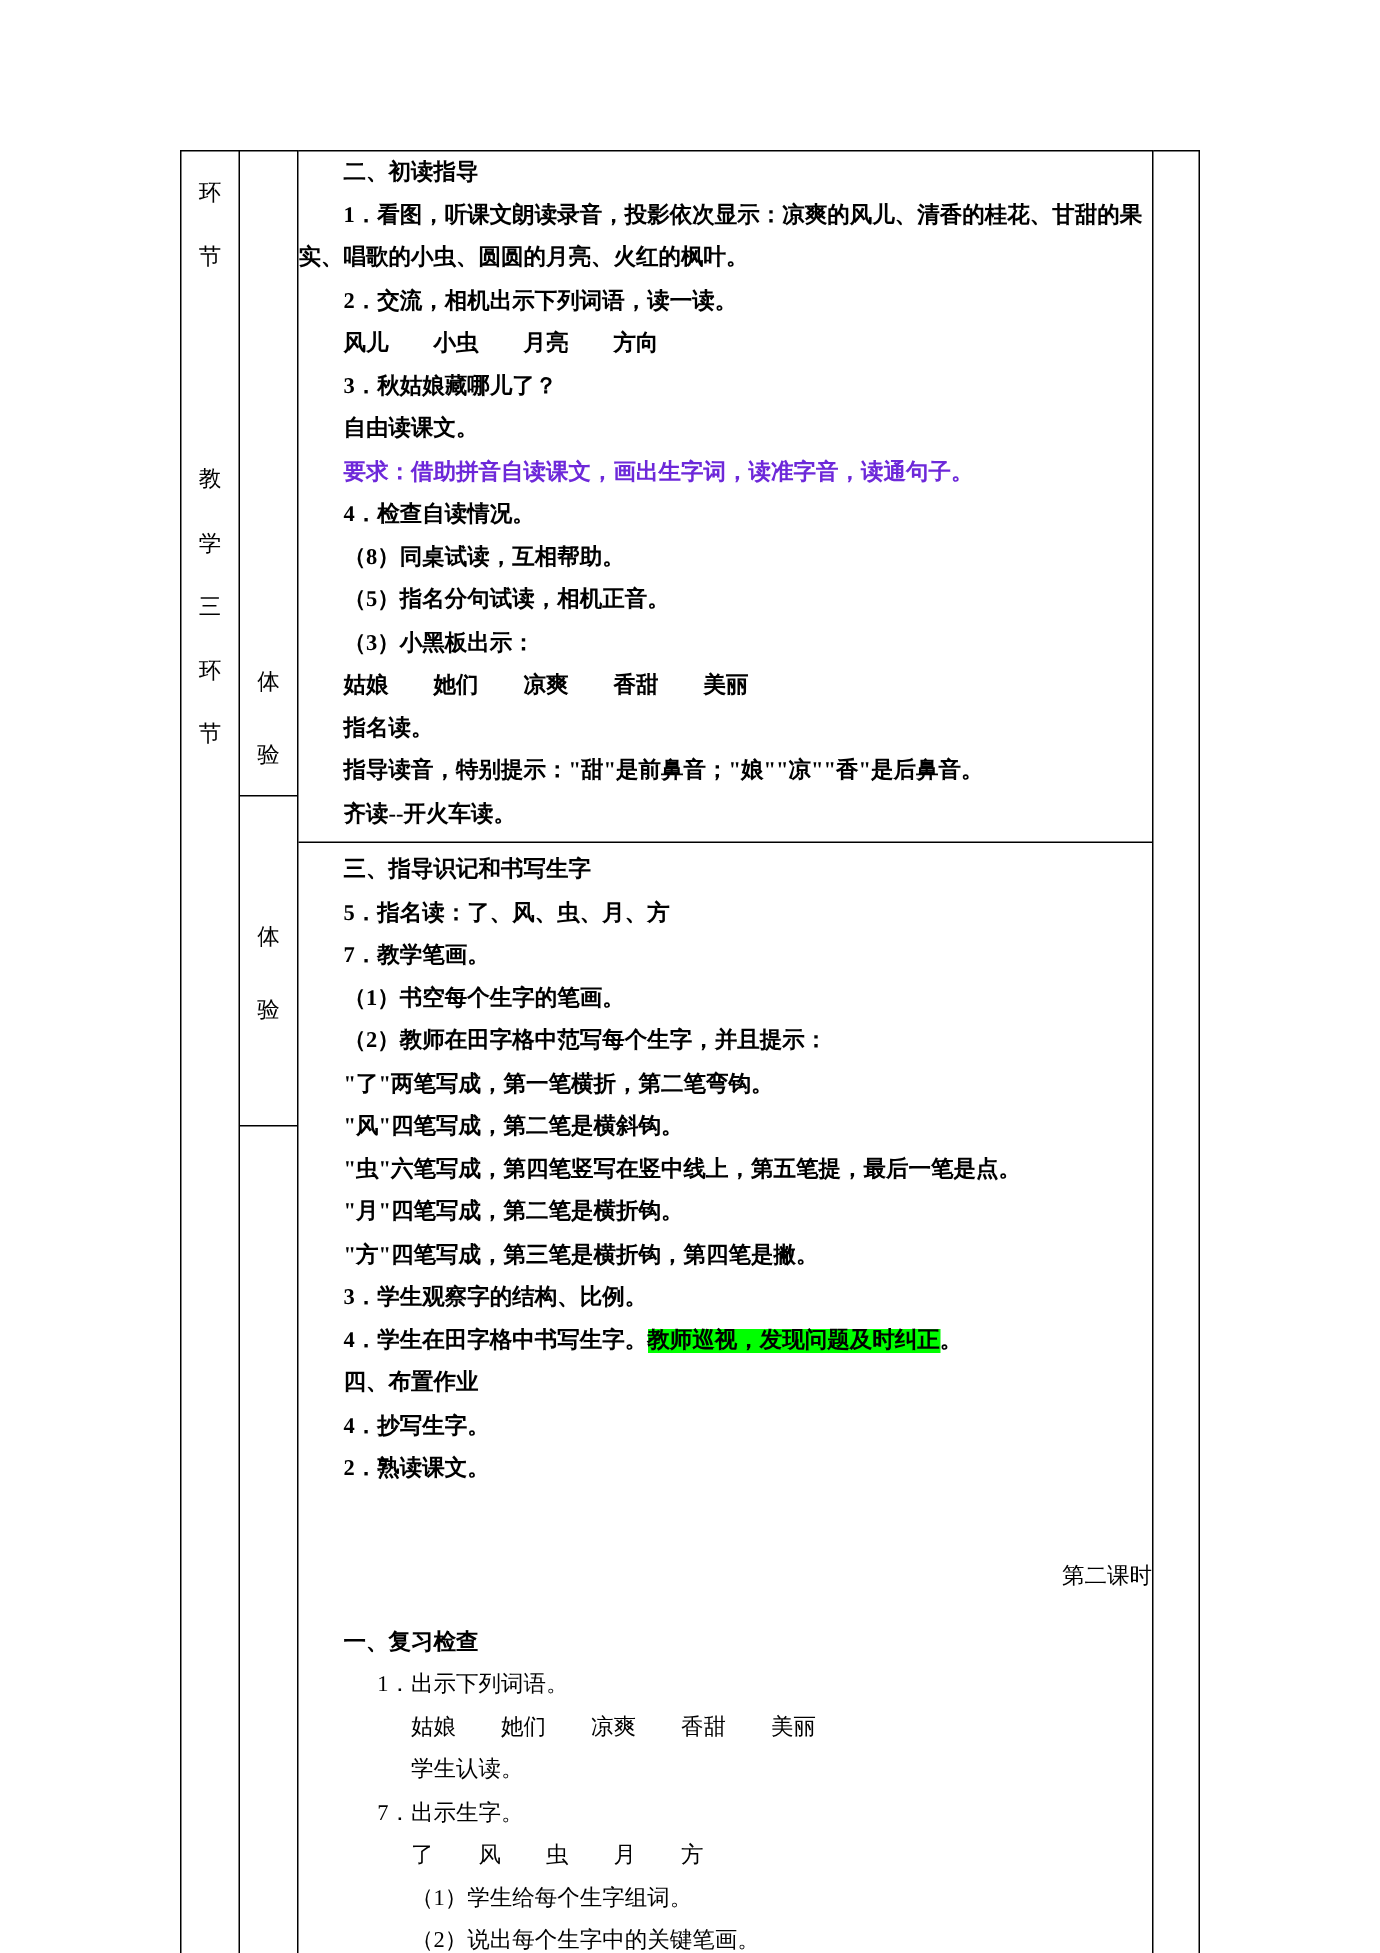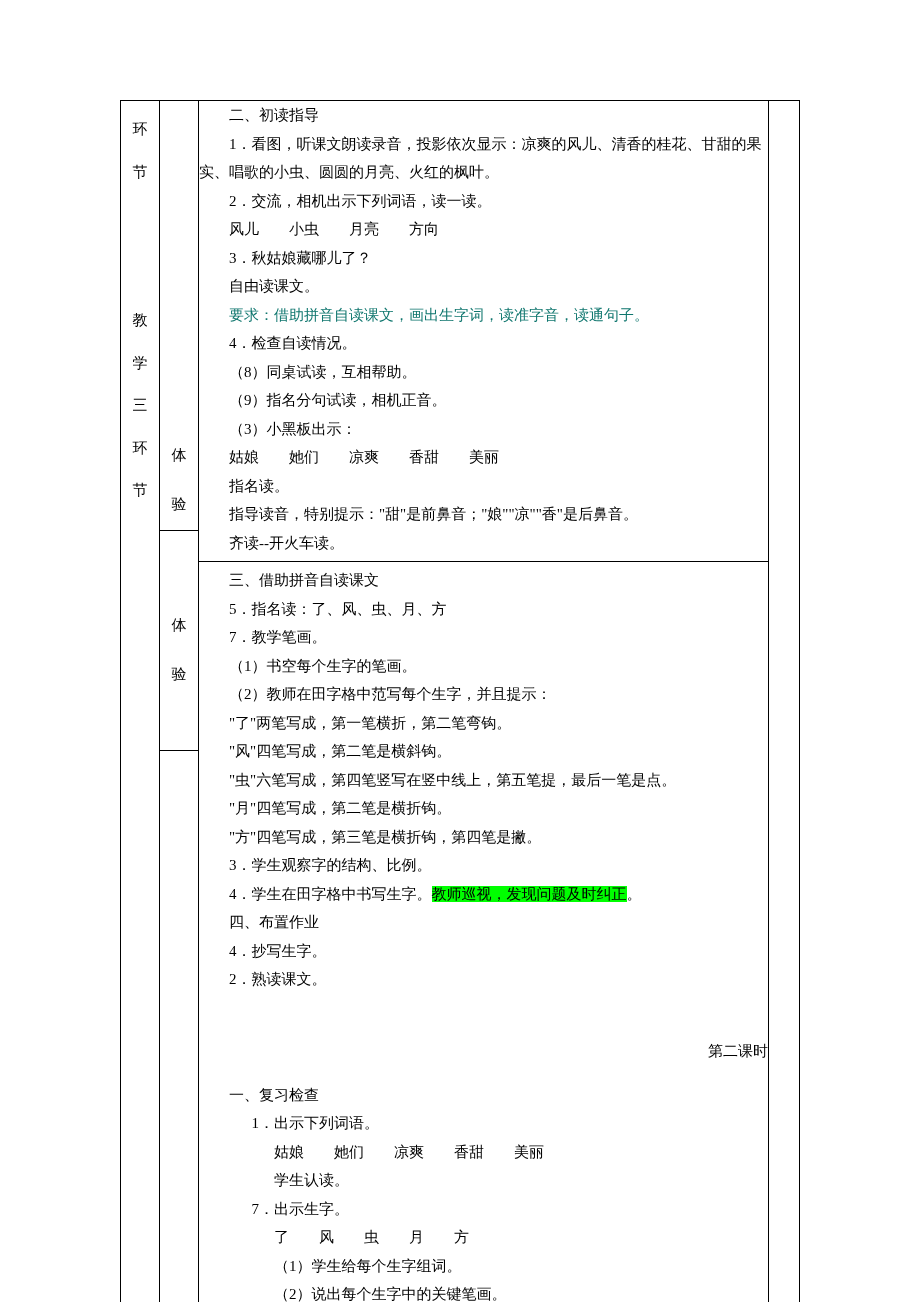--- a/index.html
+++ b/index.html
@@ -56,34 +56,35 @@
   }
   td.col3 {
     padding: 4px 8px;
   }
   td.col4 {
     width: 30px;
   }
   .para {
     margin: 0;
     text-indent: 2em;
+    font-weight: bold;
   }
   .para2 {
     margin: 0;
     text-indent: 3.5em;
   }
   .para3 {
     margin: 0;
     text-indent: 5em;
   }
   .center {
     text-align: right;
     text-indent: 0;
   }
-  .red { color: #0f766e; }
+  .red { color: #6d28d9; }
   .hl { background: #00ff00; text-align: right; }
 </style>
 </head>
 <body>
 
 <div class="page">
 <table class="outer">
 <tbody>
         <tr>
 <td class="col1">
@@ -109,28 +110,28 @@
 <td class="col3">
   <p class="para">二、初读指导</p>
   <p class="para" style="text-indent:0"><span style="display:inline-block;text-indent:2em">1．看图，听课文朗读录音，投影依次显示：凉爽的风儿、清香的桂花、甘甜的果实、唱歌的小虫、圆圆的月亮、火红的枫叶。</span></p>
   <p class="para">2．交流，相机出示下列词语，读一读。</p>
   <p class="para">风儿　　小虫　　月亮　　方向</p>
   <p class="para">3．秋姑娘藏哪儿了？</p>
   <p class="para">自由读课文。</p>
   <p class="para red">要求：借助拼音自读课文，画出生字词，读准字音，读通句子。</p>
   <p class="para">4．检查自读情况。</p>
   <p class="para">（8）同桌试读，互相帮助。</p>
-  <p class="para">（9）指名分句试读，相机正音。</p>
+  <p class="para">（5）指名分句试读，相机正音。</p>
   <p class="para">（3）小黑板出示：</p>
   <p class="para">姑娘　　她们　　凉爽　　香甜　　美丽</p>
   <p class="para">指名读。</p>
   <p class="para">指导读音，特别提示："甜"是前鼻音；"娘""凉""香"是后鼻音。</p>
   <p class="para">齐读--开火车读。</p>
   <div style="border-top:1px solid #000;margin:4px 0 4px 0;"></div>
-  <p class="para">三、借助拼音自读课文</p>
+  <p class="para">三、指导识记和书写生字</p>
   <p class="para">5．指名读：了、风、虫、月、方</p>
   <p class="para">7．教学笔画。</p>
   <p class="para">（1）书空每个生字的笔画。</p>
   <p class="para">（2）教师在田字格中范写每个生字，并且提示：</p>
   <p class="para">"了"两笔写成，第一笔横折，第二笔弯钩。</p>
   <p class="para">"风"四笔写成，第二笔是横斜钩。</p>
   <p class="para" style="text-indent:0"><span style="display:inline-block;text-indent:2em">"虫"六笔写成，第四笔竖写在竖中线上，第五笔提，最后一笔是点。</span></p>
   <p class="para">"月"四笔写成，第二笔是横折钩。</p>
   <p class="para">"方"四笔写成，第三笔是横折钩，第四笔是撇。</p>
   <p class="para">3．学生观察字的结构、比例。</p>

